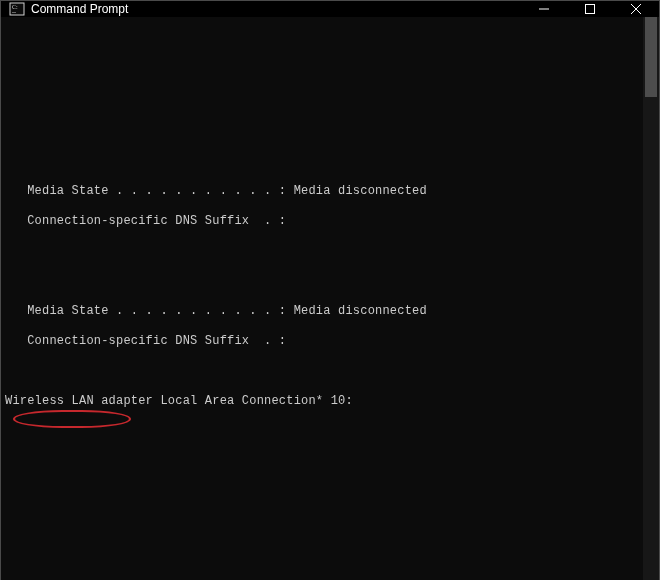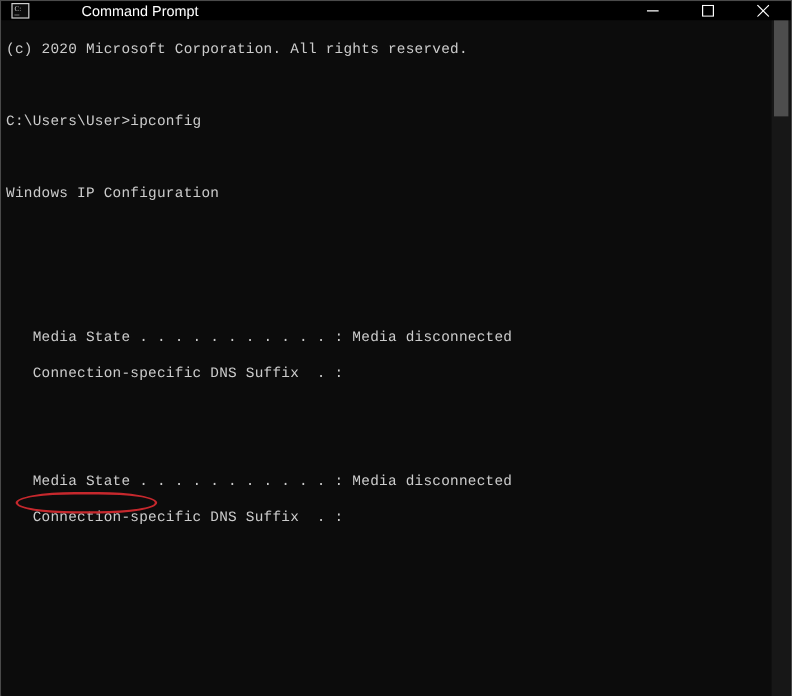--- a/index.html
+++ b/index.html
@@ -34,21 +34,20 @@
       width: 16px;
       height: 16px;
       margin-left: 8px;
       margin-right: 6px;
       display: inline-flex;
       align-items: center;
       justify-content: center;
     }
     .titlebar-title {
       flex: 1;
-      margin-left: 37px;
     }
     .win-controls {
       display: flex;
       height: 100%;
     }
     .win-btn {
       width: 46px;
       height: 100%;
       display: flex;
       align-items: center;
@@ -121,35 +120,33 @@
         <svg width="10" height="10" viewBox="0 0 10 10">
             <line x1="0" y1="0" x2="10" y2="10" stroke="#ffffff" stroke-width="1"></line>
             <line x1="10" y1="0" x2="0" y2="10" stroke="#ffffff" stroke-width="1"></line>
           </svg>
       </div>
     </div>
   </div>
 
   <div class="terminal-wrap">
     <div class="terminal">
-<span class="line">(c) 2020 Microsoft Corporation. All rights reserved.</span>
 <span class="line"></span>
-<span class="line">C:\Users\User&gt;ipconfig</span>
 <span class="line"></span>
-<span class="line">Windows IP Configuration</span>
 <span class="line"></span>
 <span class="line"></span>
 <span class="line"></span>
 <span class="line">   Media State . . . . . . . . . . . : Media disconnected</span>
 <span class="line">   Connection-specific DNS Suffix  . :</span>
 <span class="line"></span>
 <span class="line"></span>
 <span class="line">   Media State . . . . . . . . . . . : Media disconnected</span>
 <span class="line">   Connection-specific DNS Suffix  . :</span>
 <span class="line"></span>
+<span class="line">Wireless LAN adapter Local Area Connection* 10:</span>
 <span class="line"></span>
 
 
 
 
 
 
 
 
 

